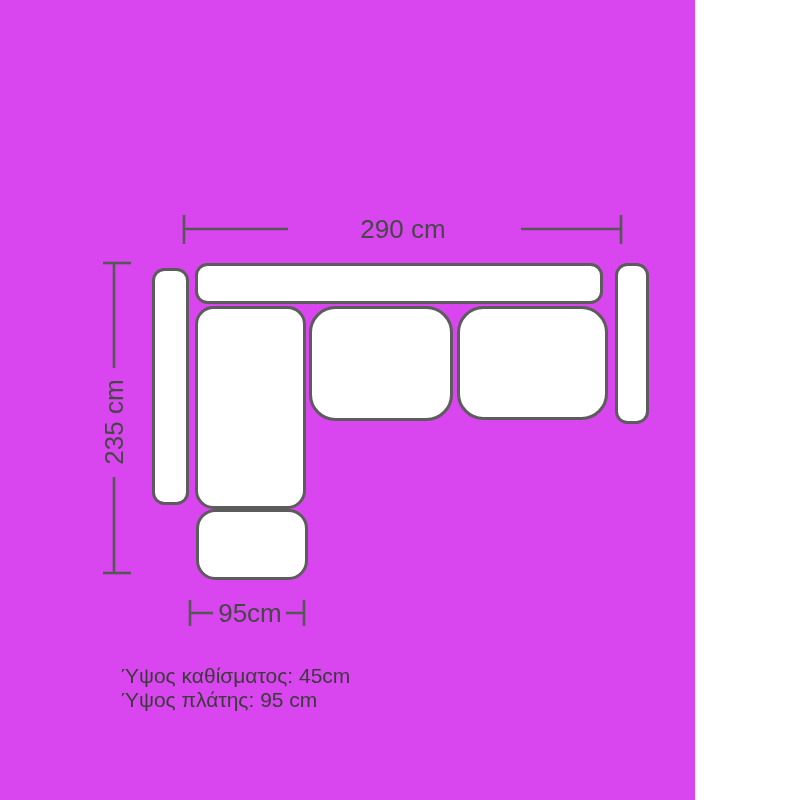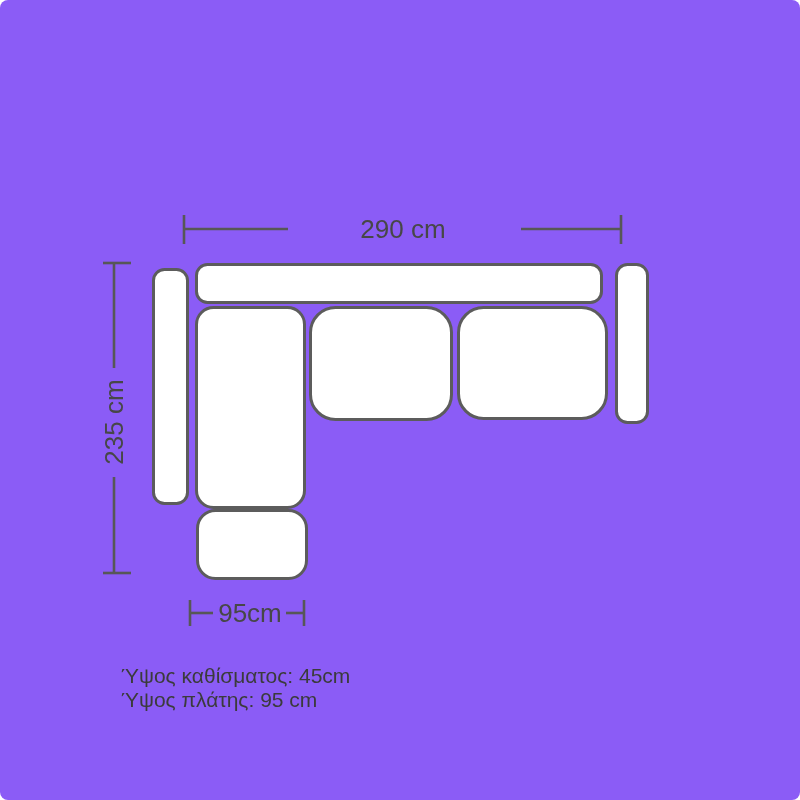--- a/index.html
+++ b/index.html
@@ -2,26 +2,25 @@
 <html><head>
 <meta charset="utf-8">
 <style>
   html, body {
     margin: 0;
     padding: 0;
     background: #ffffff;
   }
   .canvas {
     position: relative;
-    width: 800px;
+    width: 695px;
     height: 800px;
-    background: #8b5cf6;
+    background: #d946ef;
     overflow: hidden;
     font-family: "Liberation Sans", sans-serif;
-    border-radius: 8px;
   }
   svg {
     display: block;
   }
   .outline {
     fill: #ffffff;
     stroke: #5c5c5c;
     stroke-width: 3;
   }
   .dimline {

